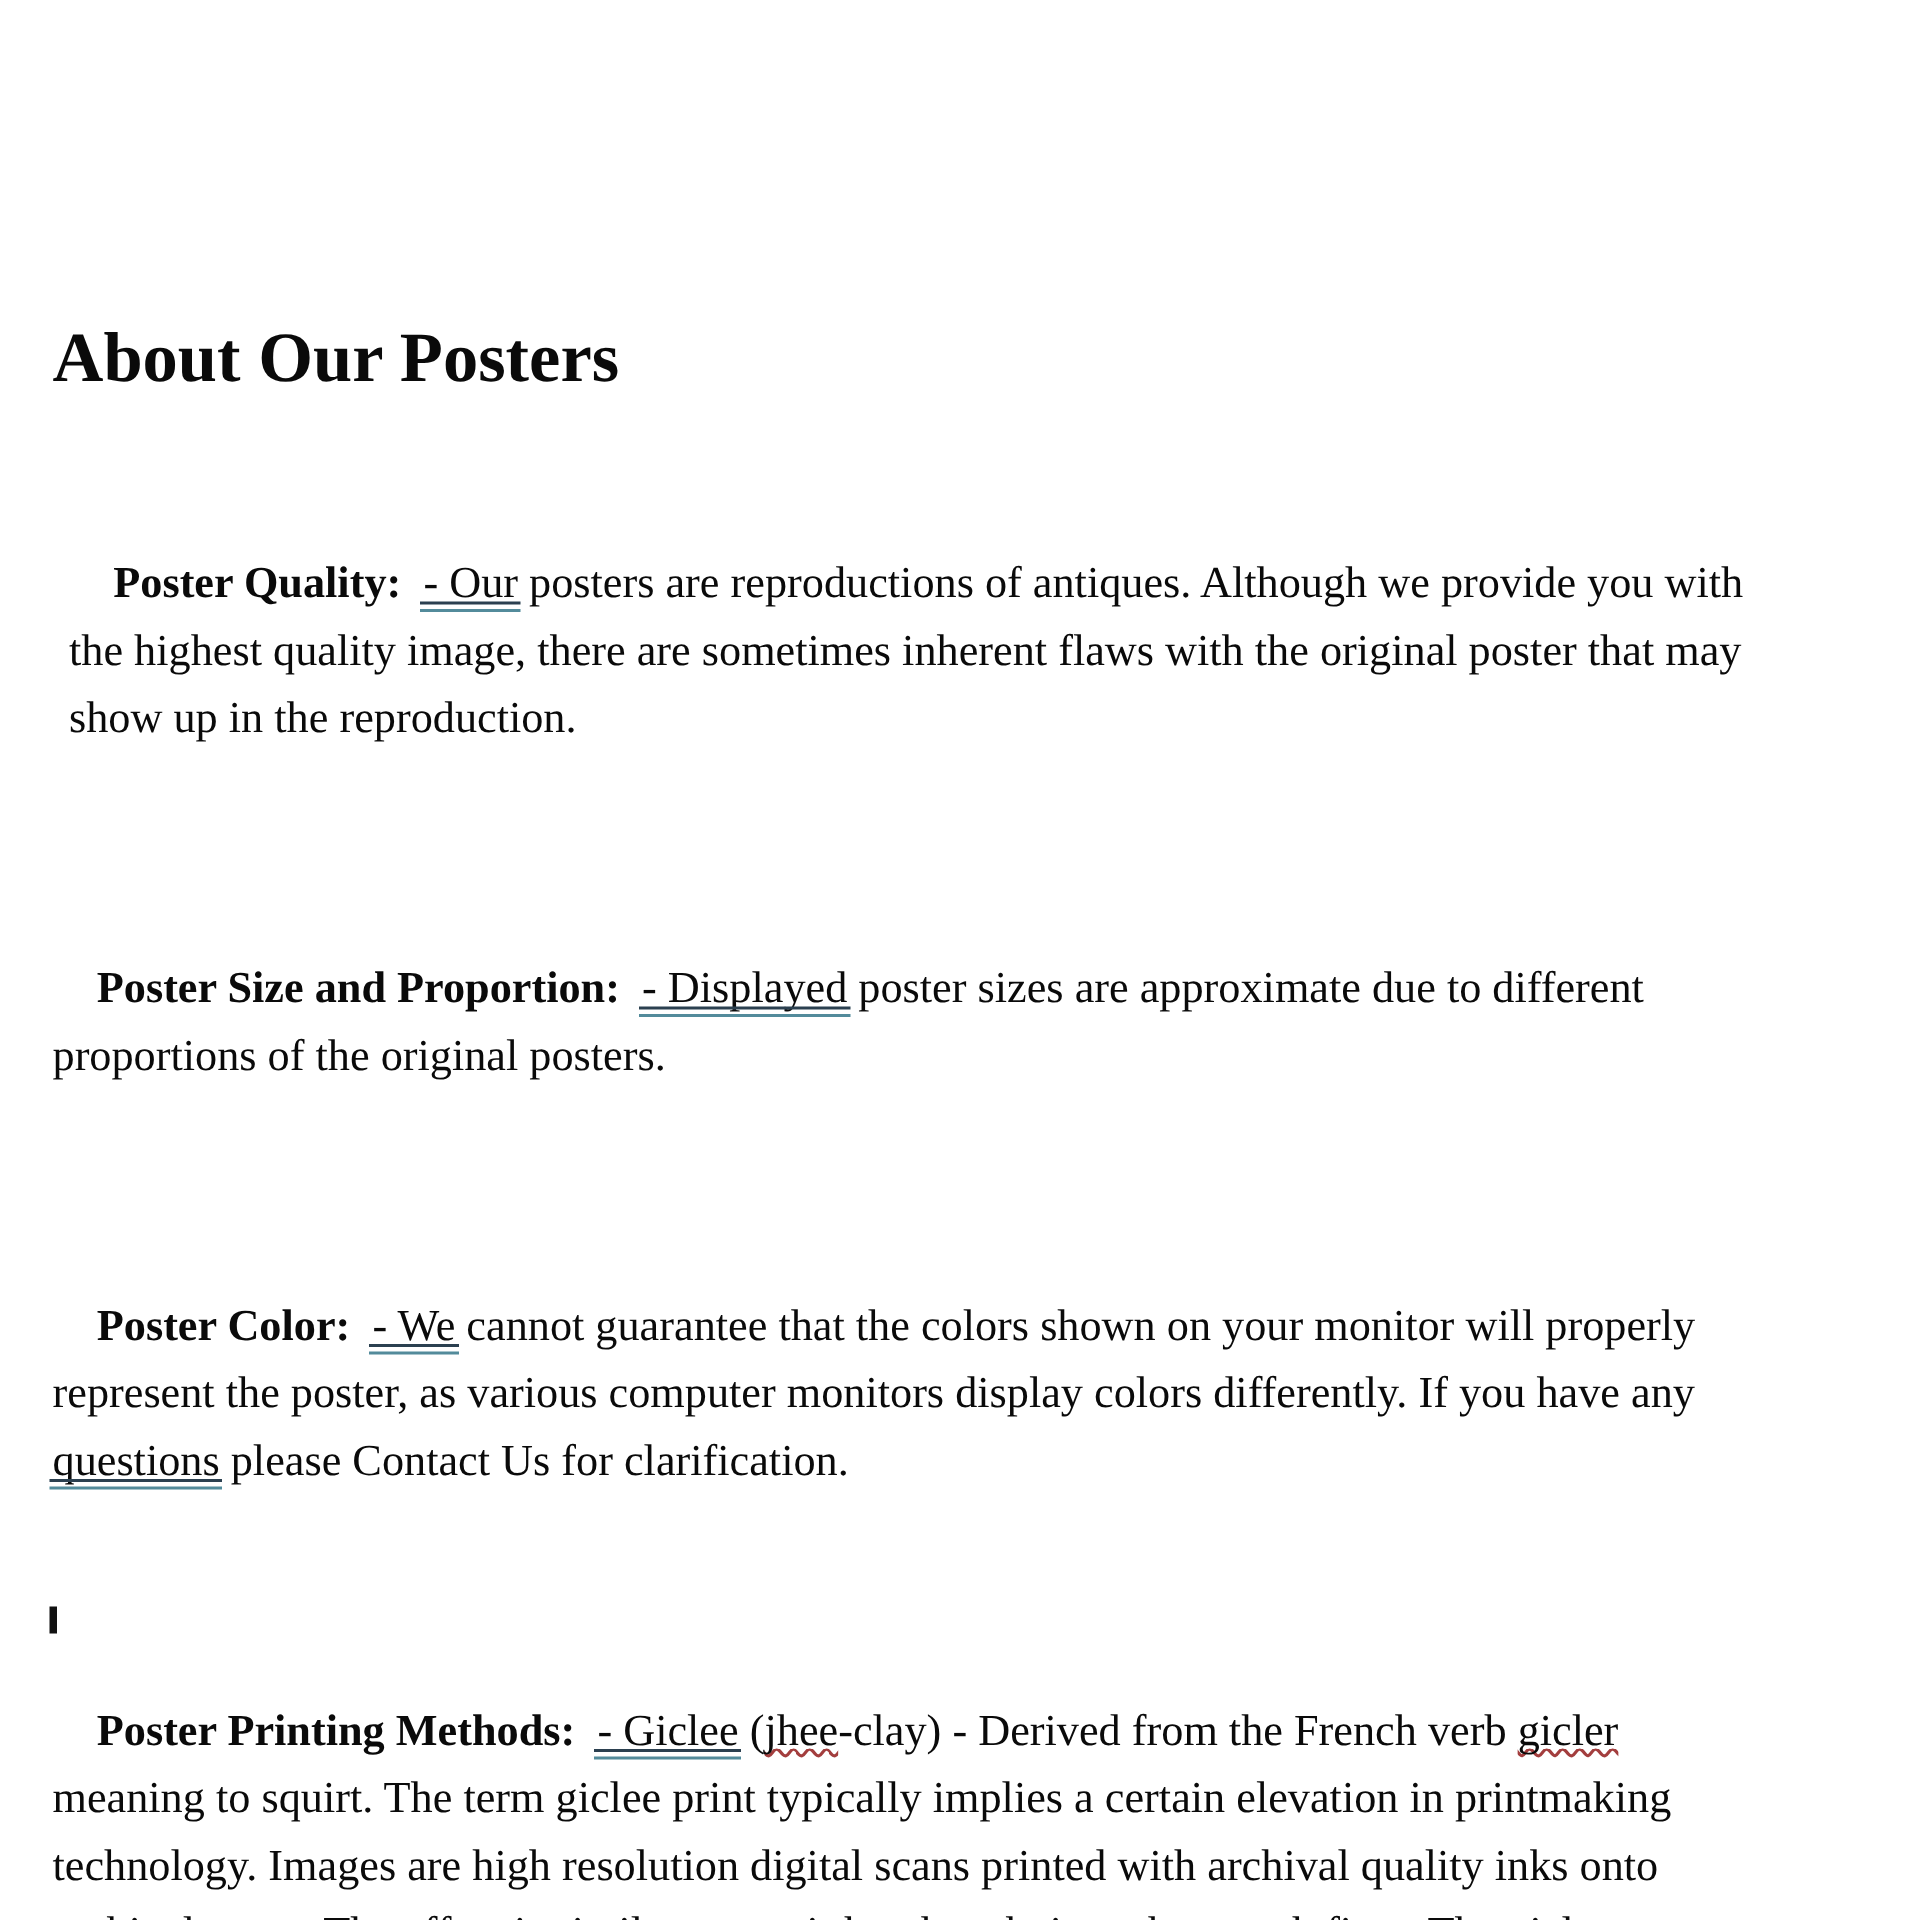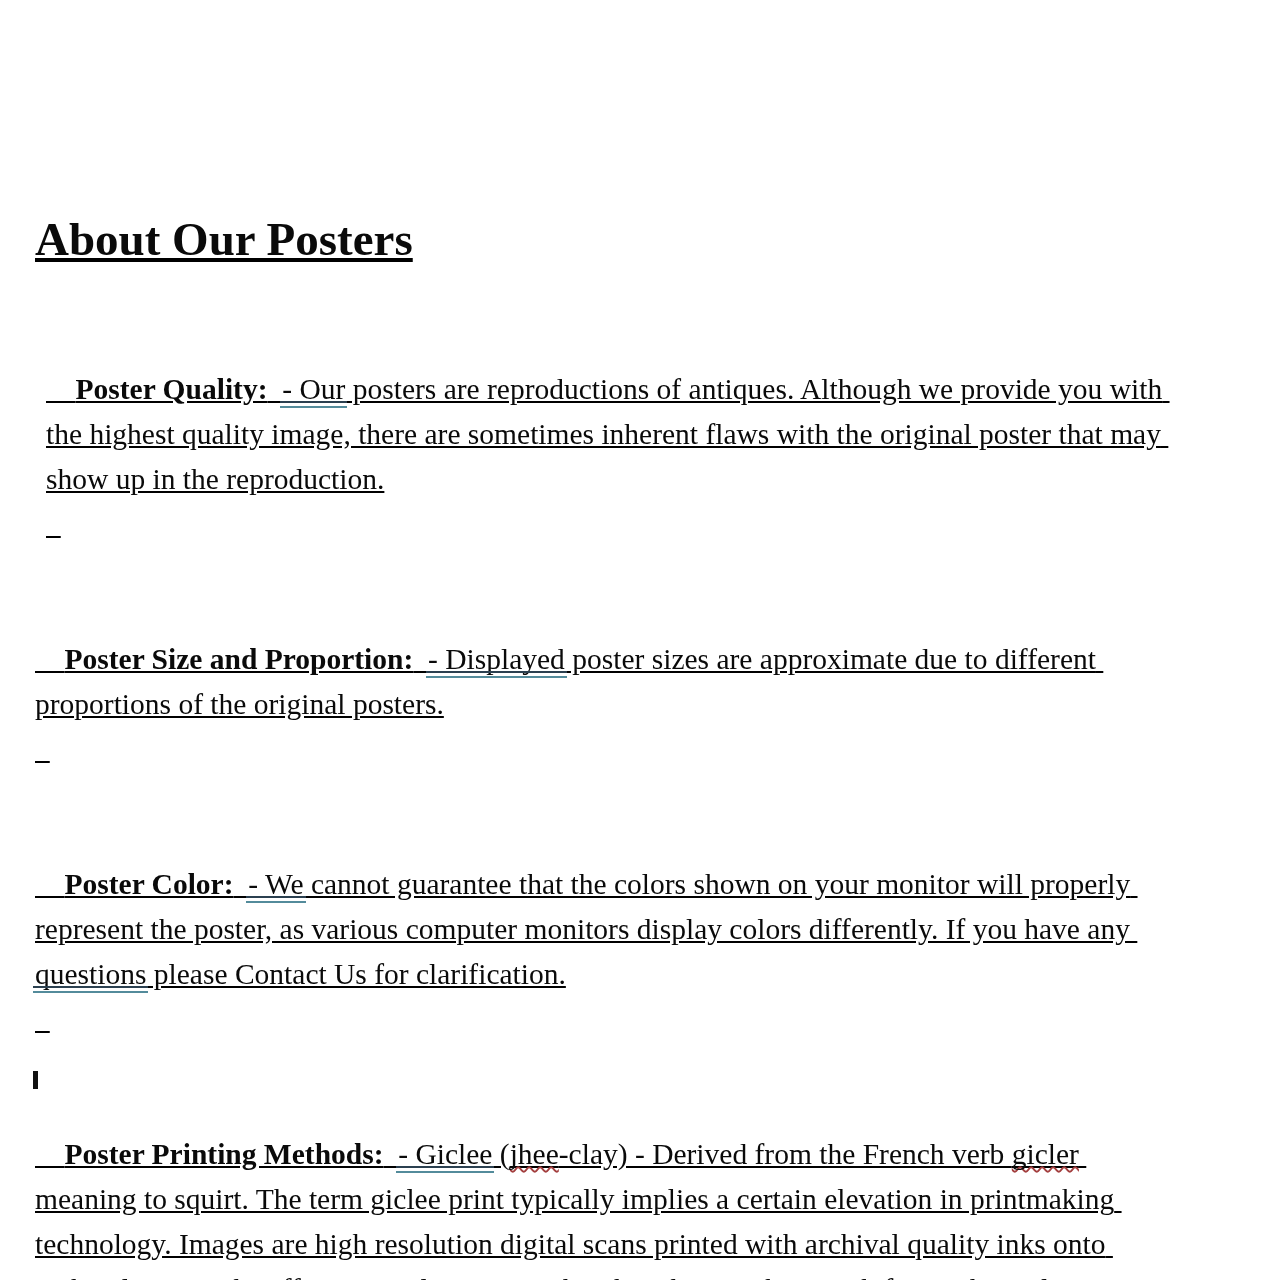--- a/index.html
+++ b/index.html
@@ -12,21 +12,20 @@
     height: 1280px;
     position: relative;
     font-family: "Liberation Serif", "DejaVu Serif", serif;
     color: #000000;
     overflow: hidden;
   }
   main.page {
     width: 1236px;
     height: 1280px;
     position: relative;
-    text-decoration: underline;
   }
   h1.doc-title {
     margin: 0;
     padding: 212px 0 0 35px;
     font-size: 47px;
     font-weight: bold;
     line-height: 1.15;
     color: #0a0a0a;
   }
   p.doc-paragraph {

